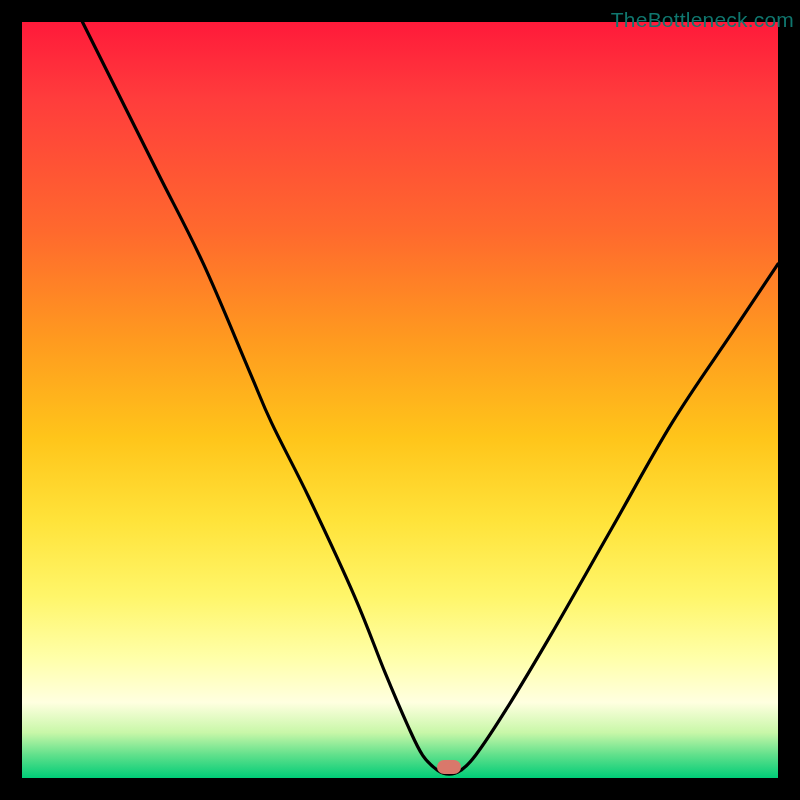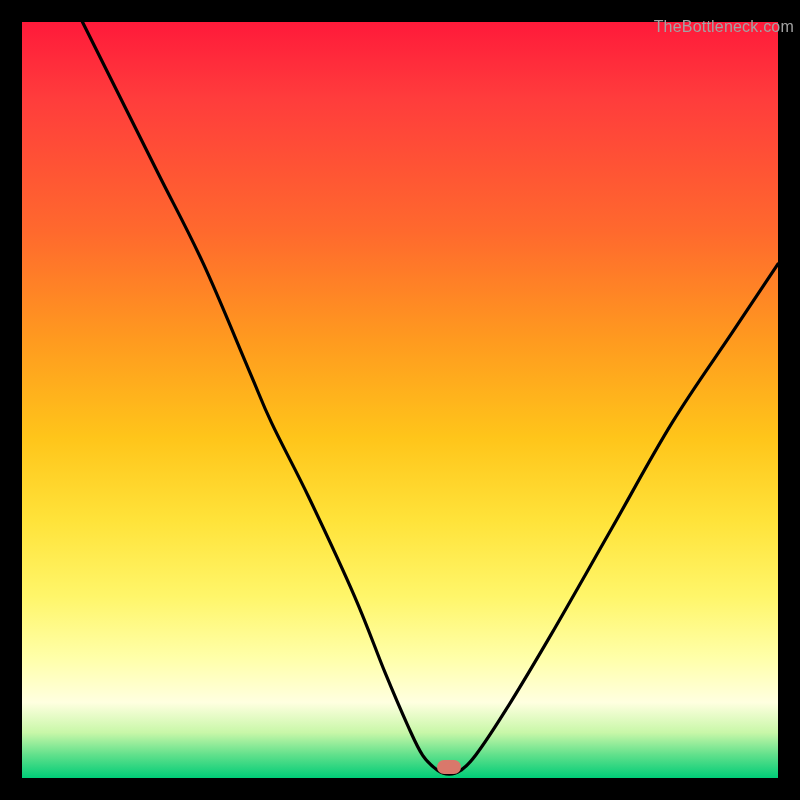--- a/index.html
+++ b/index.html
@@ -35,24 +35,24 @@
       #fff66a 76%,
       #ffffa8 84%,
       #ffffe0 90%,
       #c8f7a8 94%,
       #5fe08b 97%,
       #00cc77 100%
     );
   }
   .watermark {
     position: absolute;
-    top: 18px;
+    top: 8px;
     right: 6px;
-    color: #a3a3a3;
-    font-size: 16px;
+    color: #0f766e;
+    font-size: 21px;
     font-weight: 500;
     letter-spacing: 0.2px;
     user-select: none;
     z-index: 5;
   }
   svg.curve {
     position: absolute;
     inset: 0;
     width: 100%;
     height: 100%;

